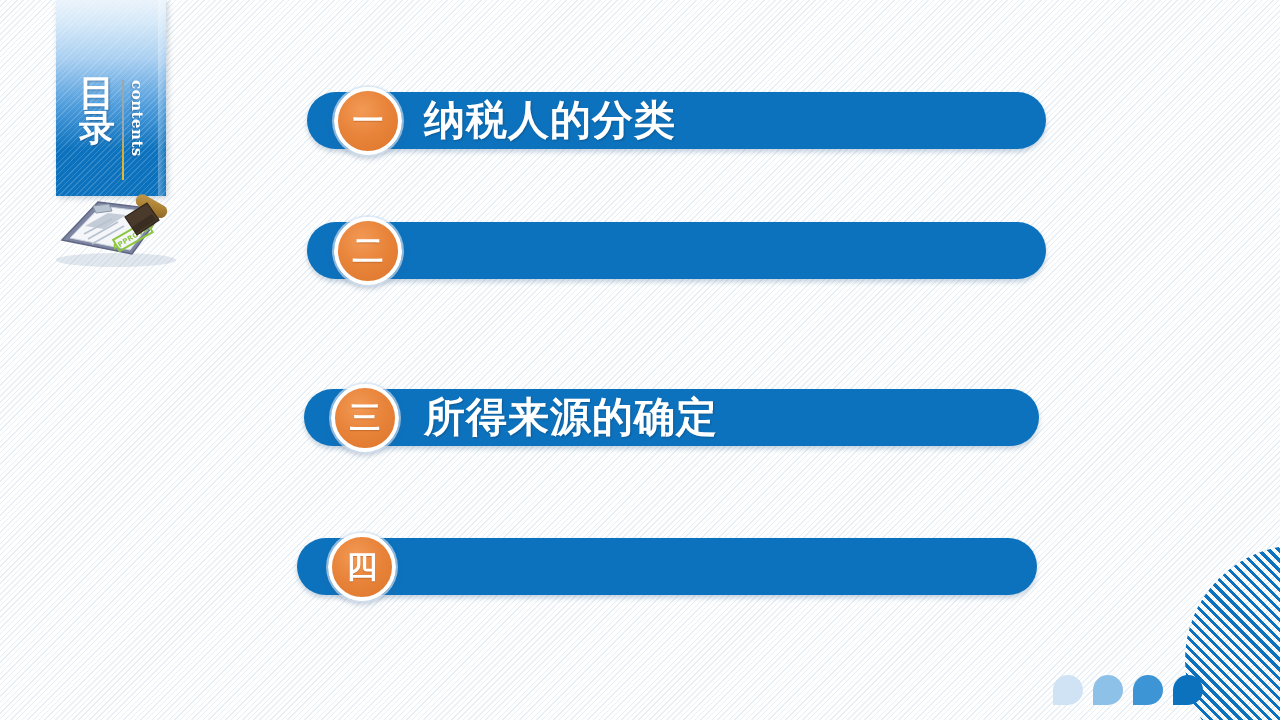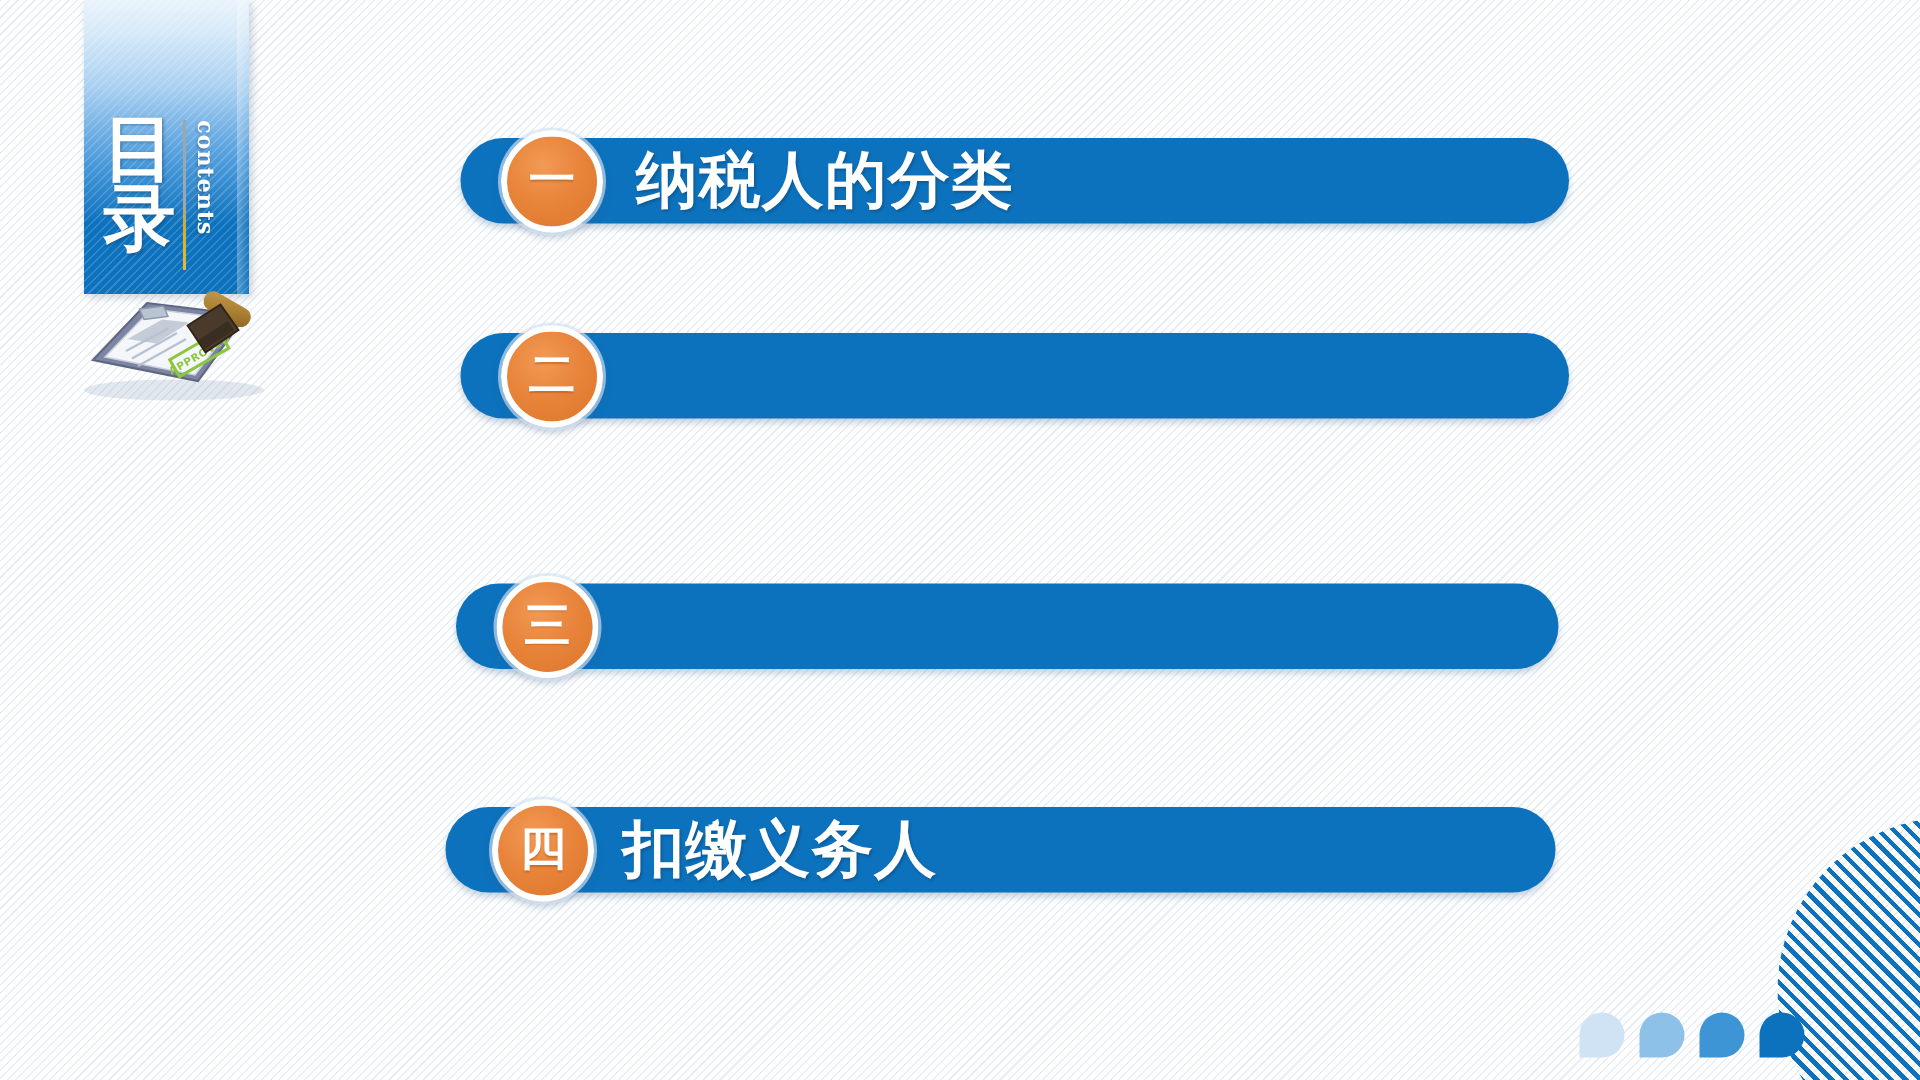--- a/index.html
+++ b/index.html
@@ -99,21 +99,21 @@
     pointer-events: none;
   }
 
   .ribbon-cn {
     position: absolute;
     left: 69px;
     top: 76px;
     width: 46px;
     color: #ffffff;
     font-family: "DejaVu Sans", "Liberation Sans", sans-serif;
-    font-size: 48px;
+    font-size: 36px;
     font-weight: 700;
     line-height: 0.97;
     letter-spacing: 0px;
     text-shadow: 1px 1px 2px rgba(20,60,100,0.45);
     text-align: right;
   }
   .ribbon-divider {
     position: absolute;
     left: 122px;
     top: 80px;
@@ -258,22 +258,22 @@
   <div class="bar" style="left:307px; top:222px; width:739px;">
     <div class="badge" style="left:27px;">
       <span>二</span>
     </div>
   </div>
 
   <div class="bar" style="left:304px; top:389px; width:735px;">
     <div class="badge" style="left:27px;">
       <span>三</span>
     </div>
+    <div class="bar-label" style="margin-left:120px;">所得来源的确定</div>
   </div>
 
   <div class="bar" style="left:297px; top:538px; width:740px;">
     <div class="badge" style="left:31px;">
       <span>四</span>
     </div>
-    <div class="bar-label" style="margin-left:118px;">扣缴义务人</div>
   </div>
 
 </div>
 
 </body></html>

